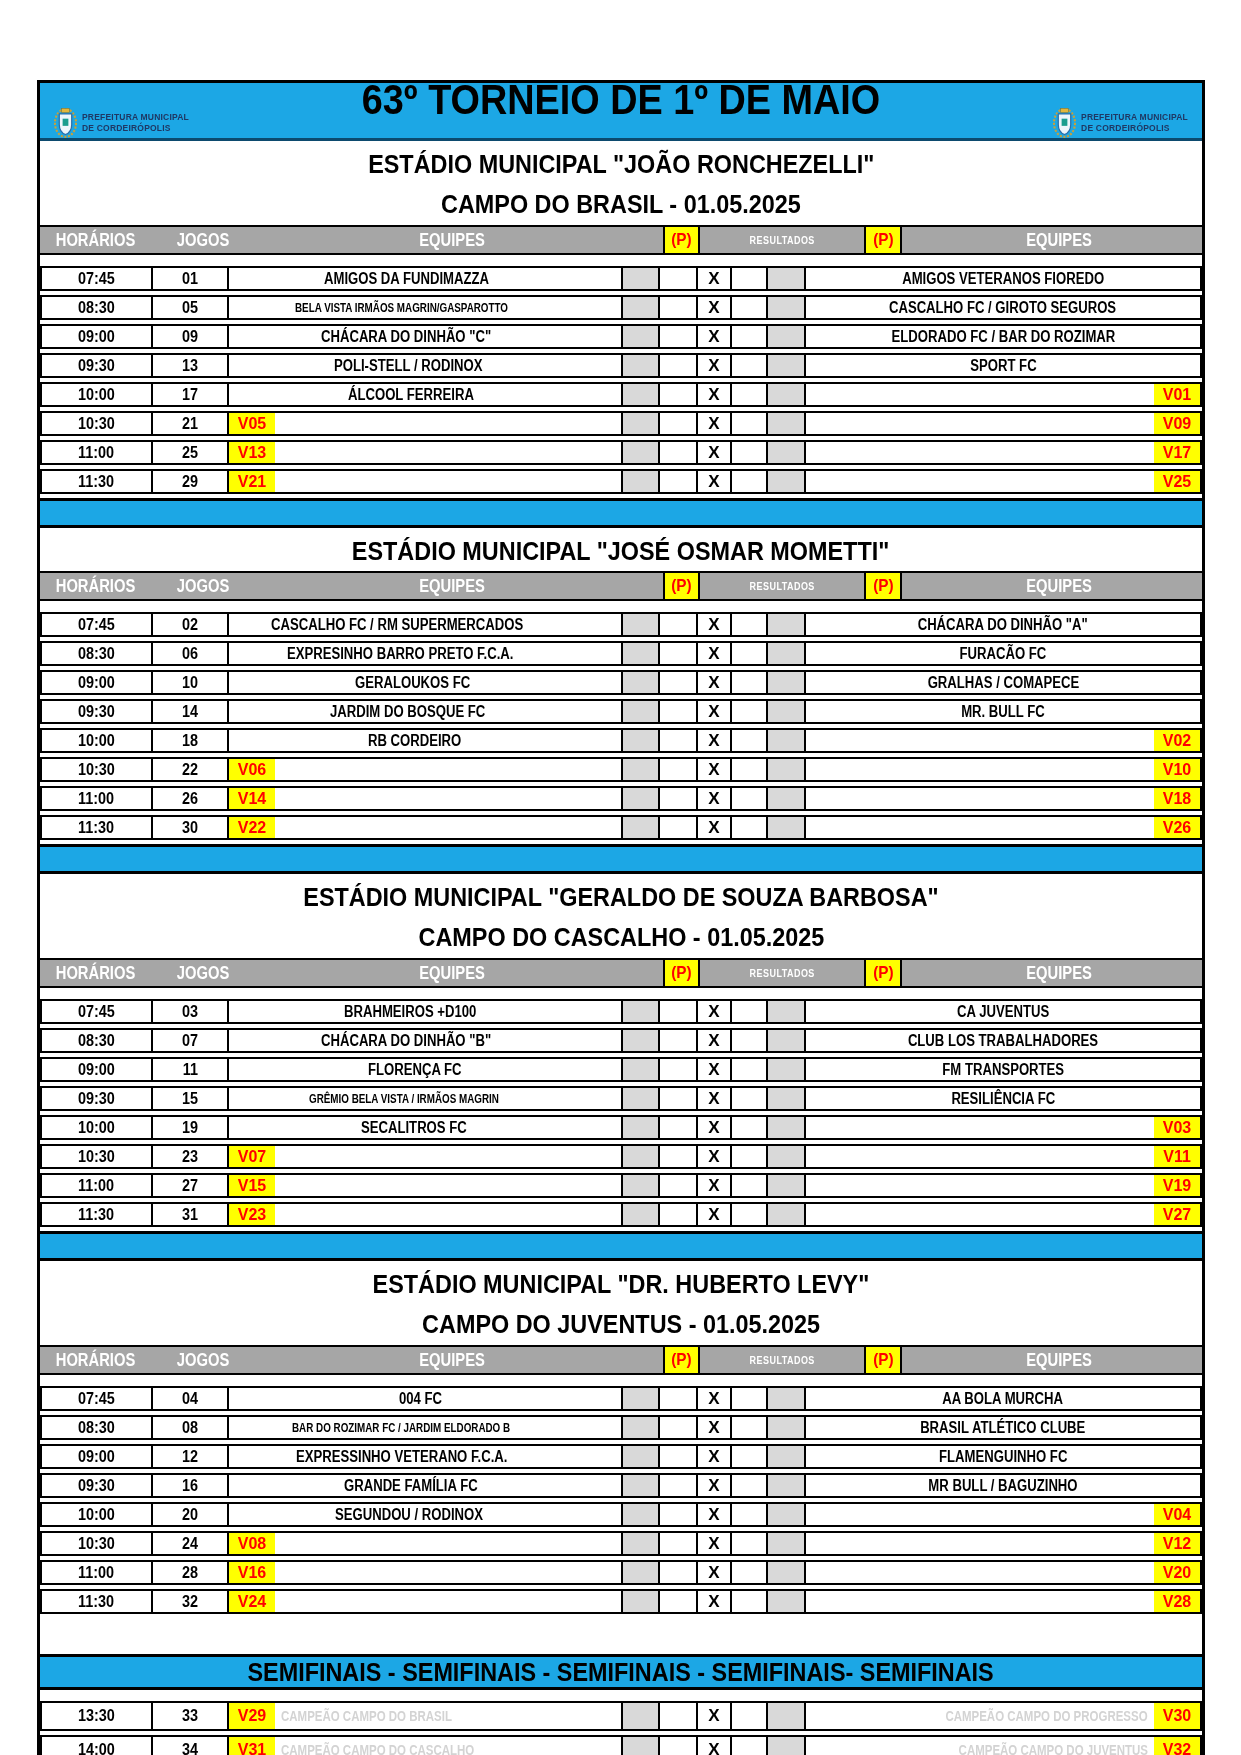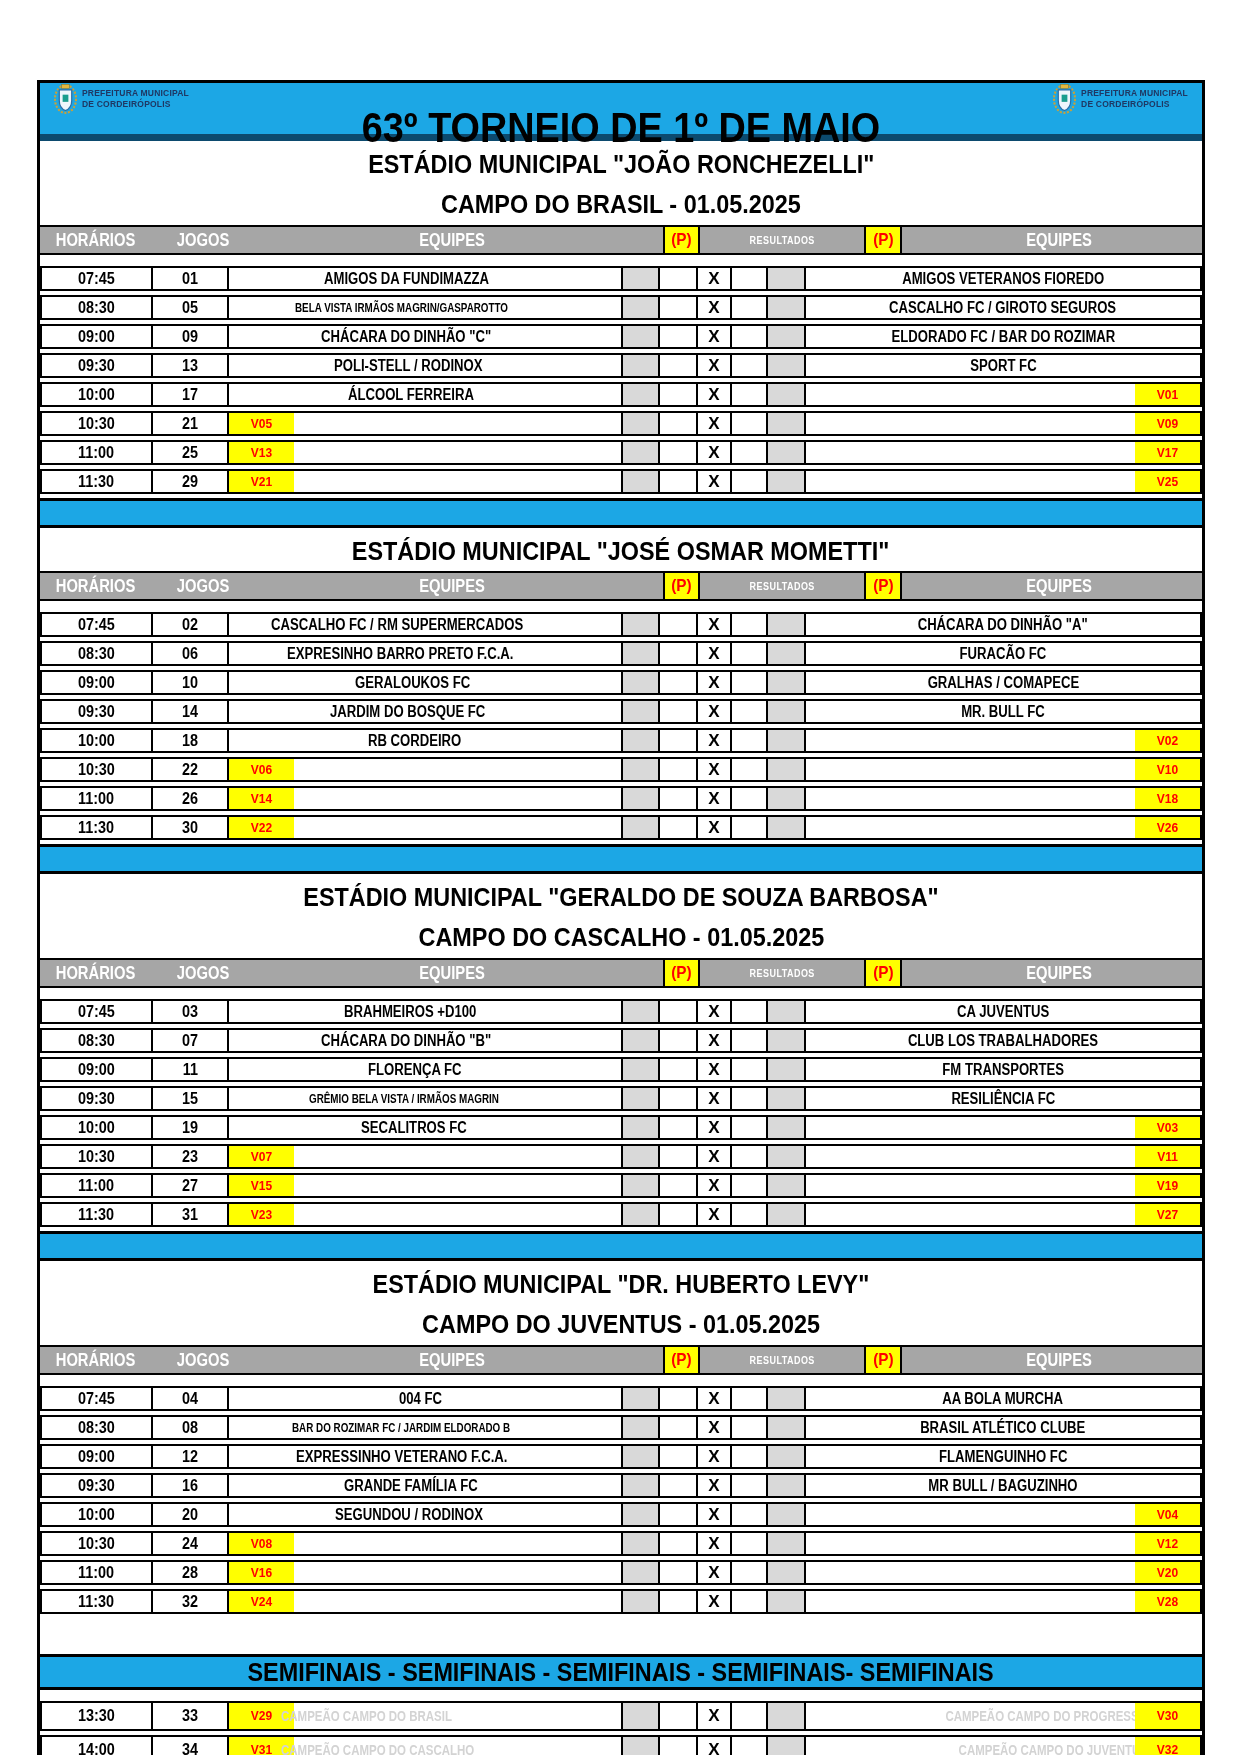--- a/index.html
+++ b/index.html
@@ -10,25 +10,25 @@
   }
   .doc{position:absolute;left:37px;top:80px;width:1168px;border:3px solid #000;background:#fff;box-sizing:border-box;}
 
   
   .cx{display:inline-block;transform:scaleX(.82);white-space:nowrap;transform-origin:50% 50%;}
   .cx9{display:inline-block;transform:scaleX(.9);white-space:nowrap;transform-origin:50% 50%;}
   .from-left{transform-origin:left center;}
   .from-right{transform-origin:right center;}
 
   
-  .masthead{height:58px;background:#1CA7E5;border-bottom:7px solid #0c4a6e;position:relative;
-    display:flex;align-items:flex-start;justify-content:space-between;padding:0 14px;box-sizing:border-box;}
+  .masthead{height:58px;background:#1CA7E5;border-bottom:3px solid #0c4a6e;position:relative;
+    display:flex;align-items:flex-end;justify-content:space-between;padding:0 14px;box-sizing:border-box;}
   .logo{display:flex;align-items:center;gap:5px;}
   .logo-text{display:flex;flex-direction:column;font-size:8.5px;line-height:1.2;color:#1F3864;letter-spacing:.2px;}
-  .title{position:absolute;left:0;right:0;margin:16px;text-align:center;font-size:42px;line-height:58px;font-weight:bold;}
+  .title{position:absolute;left:0;right:0;margin:9px;text-align:center;font-size:42px;line-height:58px;font-weight:bold;}
 
   
   .venue-line{background:#fff;text-align:center;font-size:26px;}
   .venue-line.stadium{height:43px;line-height:46px;}
   .venue-line.field{height:41px;line-height:40px;}
 
   
   .grid{display:grid;grid-template-columns:111px 76px 394px 37px 38px 34px 36px 38px 1fr;}
 
   
@@ -42,22 +42,22 @@
   .game-row{border:2px solid #000;height:21px;box-sizing:content-box;margin:0 0 4px 0;background:#fff;}
   .game-row .cell{display:flex;align-items:center;justify-content:center;border-right:2px solid #000;box-sizing:border-box;overflow:hidden;position:relative;font-size:16px;}
   .game-row .cell:last-child{border-right:none;}
   .game-row .cell.pen{background:#D9D9D9;}
   .game-row .cell.score{background:#fff;}
   .game-row .cell.xmark{font-size:17px;}
   .team-name{font-size:16px;}
   .team-name.small{font-size:12px;}
   .cell.tagged-left{justify-content:flex-start;padding-left:52px;}
   .cell.tagged-right{justify-content:flex-end;padding-right:52px;}
-  .vtag{position:absolute;top:0;bottom:0;width:65px;background:#FFFF00;color:#FF0000;
-    display:flex;align-items:center;justify-content:center;font-size:12px;}
+  .vtag{position:absolute;top:0;bottom:0;width:46px;background:#FFFF00;color:#FF0000;
+    display:flex;align-items:center;justify-content:center;font-size:16px;}
   .vtag.left{left:0;text-align:center;}
   .vtag.right{right:0;}
   .ghost{color:#D3D3D3;font-size:14px;}
   .stage-row{height:26px;}
 
   
   .separator{height:30px;background:#1CA7E5;border-top:3px solid #000;border-bottom:3px solid #000;box-sizing:border-box;}
   .banner{height:36px;background:#1CA7E5;border-top:3px solid #000;border-bottom:3px solid #000;box-sizing:border-box;
     display:flex;align-items:center;justify-content:center;color:#000;font-size:26px;margin-top:40px;}
 

